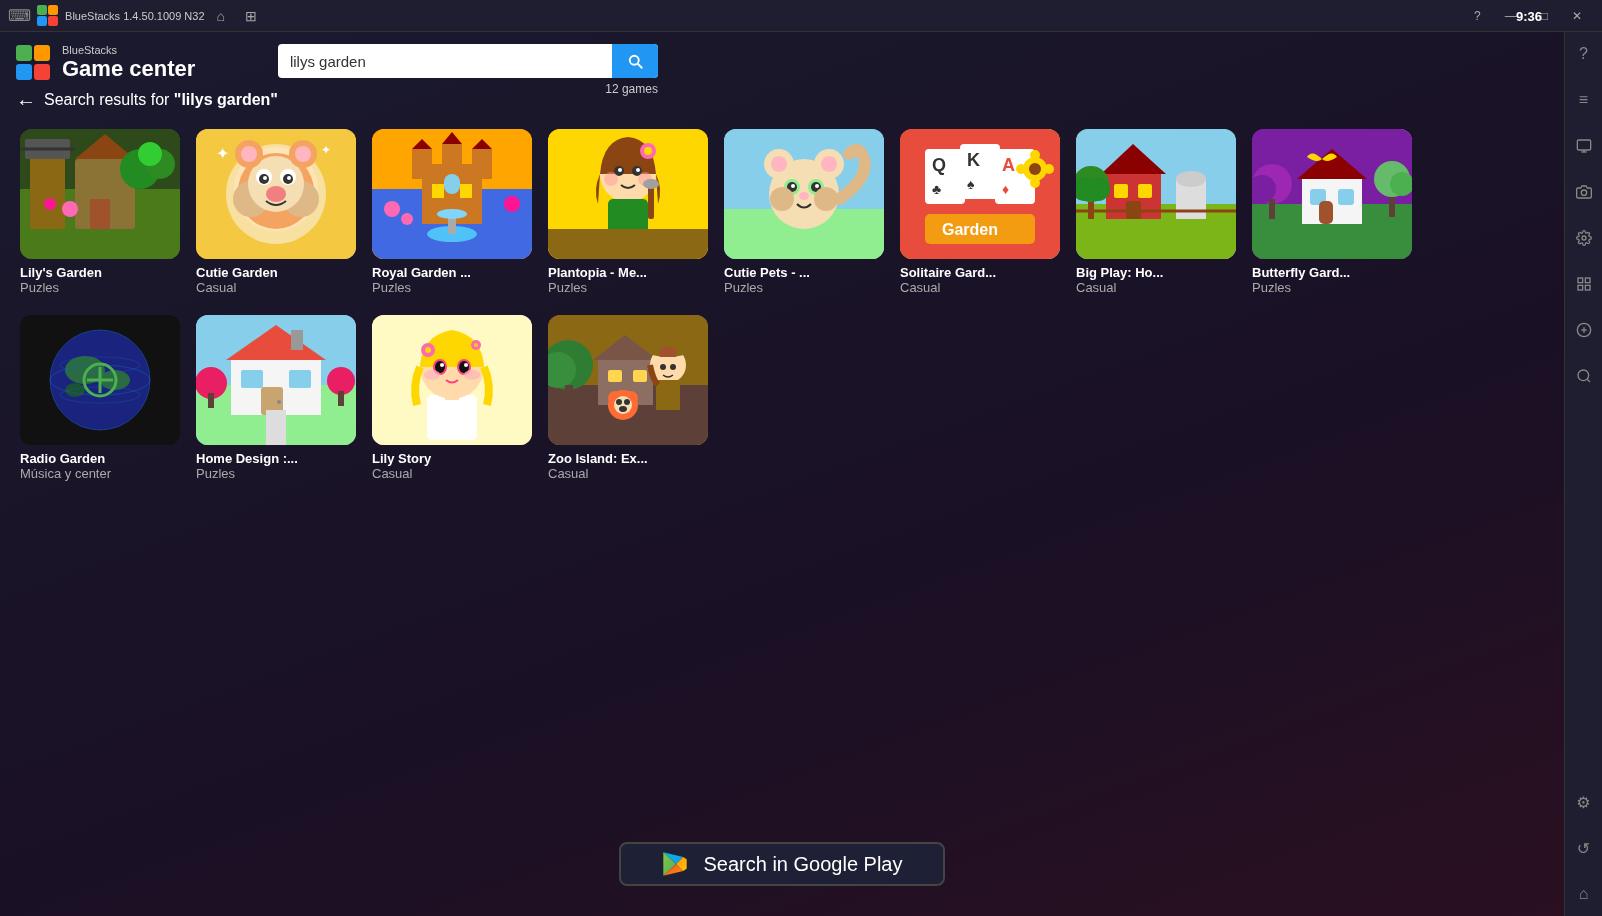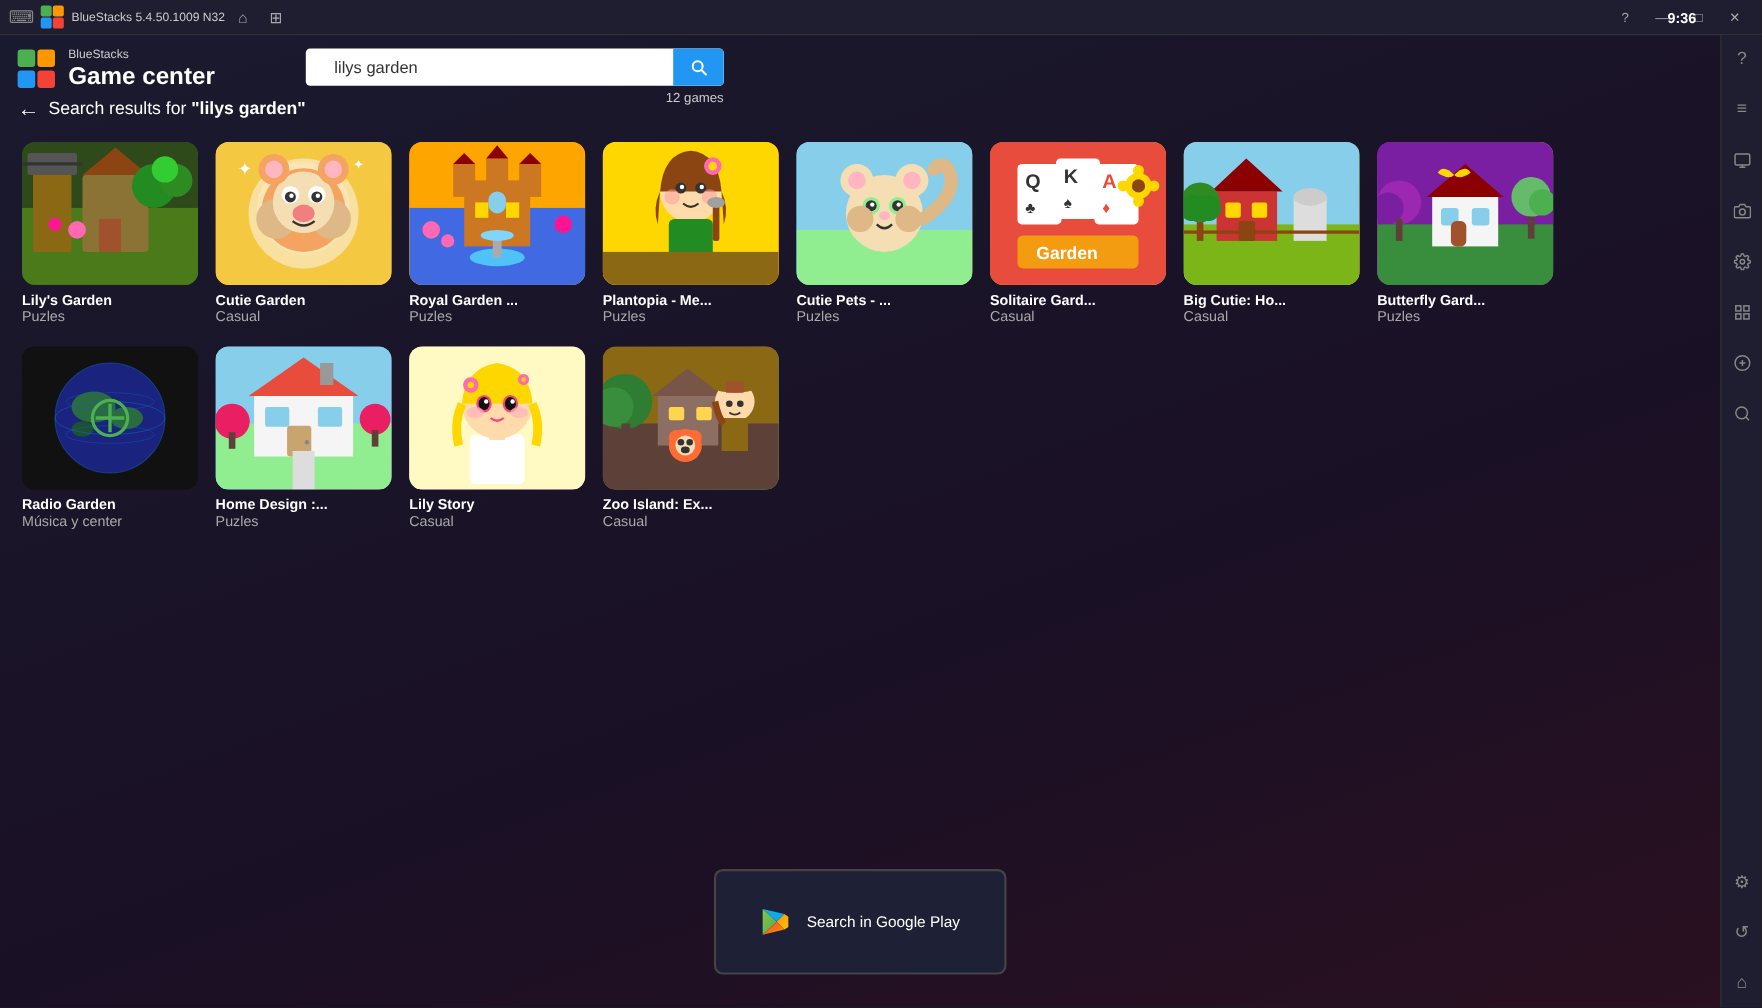--- a/index.html
+++ b/index.html
@@ -195,21 +195,21 @@
       align-items: center;
       background: #fff;
       border-radius: 4px;
       overflow: hidden;
       width: 380px;
     }
     .search-input {
       flex: 1;
       border: none;
       outline: none;
-      padding: 8px 26px;
+      padding: 8px 12px;
       font-size: 15px;
       color: #333;
       background: transparent;
     }
     .search-btn {
       background: #2196F3;
       border: none;
       padding: 8px 14px;
       cursor: pointer;
       color: #fff;
@@ -297,27 +297,27 @@
     
     .google-play-btn-container {
       display: flex;
       justify-content: center;
       padding: 20px 0 30px;
     }
     .google-play-btn {
       background: #1e2035;
       border: 2px solid #444;
       border-radius: 8px;
-      padding: 32px 40px;
+      padding: 6px 40px;
       cursor: pointer;
       display: flex;
       align-items: center;
       gap: 14px;
       color: #fff;
-      font-size: 14px;
+      font-size: 20px;
       font-weight: 500;
     }
     .play-icon {
       width: 28px;
       height: 28px;
     }
 
     
     .game-thumb svg {
       width: 100%;
@@ -339,21 +339,21 @@
 
 <div class="title-bar">
   <div class="title-bar-left">
     <span style="color:#888;font-size:16px;">⌨</span>
     <div class="bs-logo">
       <div class="bs-logo-cell" style="background:#4caf50;"></div>
       <div class="bs-logo-cell" style="background:#ff9800;"></div>
       <div class="bs-logo-cell" style="background:#2196f3;"></div>
       <div class="bs-logo-cell" style="background:#f44336;"></div>
     </div>
-    <span class="title-bar-app-name">BlueStacks 5.4.50.1009 N32</span>
+    <span class="title-bar-app-name">BlueStacks 1.4.50.1009 N32</span>
     <div class="title-bar-icons">
       <span class="title-bar-icon">⌂</span>
       <span class="title-bar-icon">⊞</span>
     </div>
   </div>
   <span class="title-bar-time">9:36</span>
   <div class="win-controls">
     <button class="win-btn">?</button>
     <button class="win-btn">—</button>
     <button class="win-btn">□</button>
@@ -622,21 +622,21 @@
 
                 <rect x="12" y="65" width="6" height="25" fill="#8b4513"></rect>
                 <circle cx="15" cy="55" r="18" fill="#2e8b22"></circle>
                 <circle cx="8" cy="60" r="12" fill="#228b22"></circle>
                 <circle cx="22" cy="60" r="12" fill="#228b22"></circle>
 
                 <line x1="0" y1="82" x2="160" y2="82" stroke="#8b4513" stroke-width="3"></line>
               </svg>
             </div>
           </div>
-          <div class="game-title">Big Cutie: Ho...</div>
+          <div class="game-title">Big Play: Ho...</div>
           <div class="game-category">Casual</div>
         </div>
 
         <div class="game-card">
           <div class="game-thumb thumb-butterfly-garden">
             <div class="thumb-overlay">
               <svg viewBox="0 0 160 130" xmlns="http://www.w3.org/2000/svg">
                 <rect width="160" height="130" fill="#7b1fa2"></rect>
                 <rect x="0" y="75" width="160" height="55" fill="#388e3c"></rect>
 

